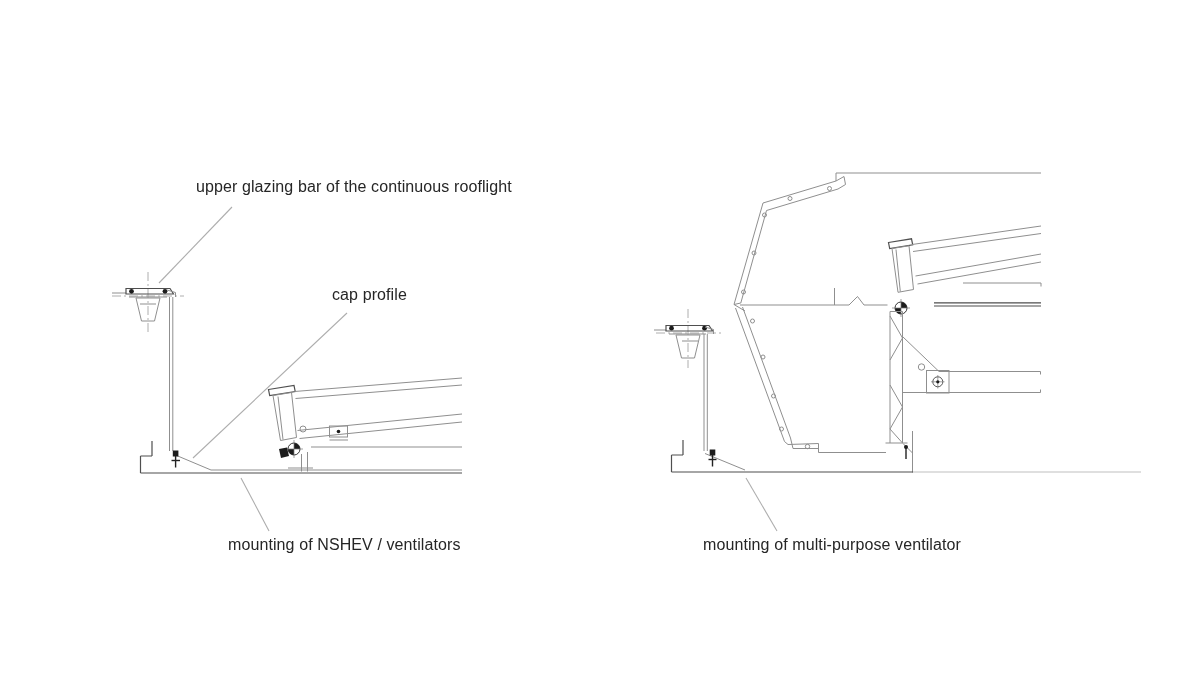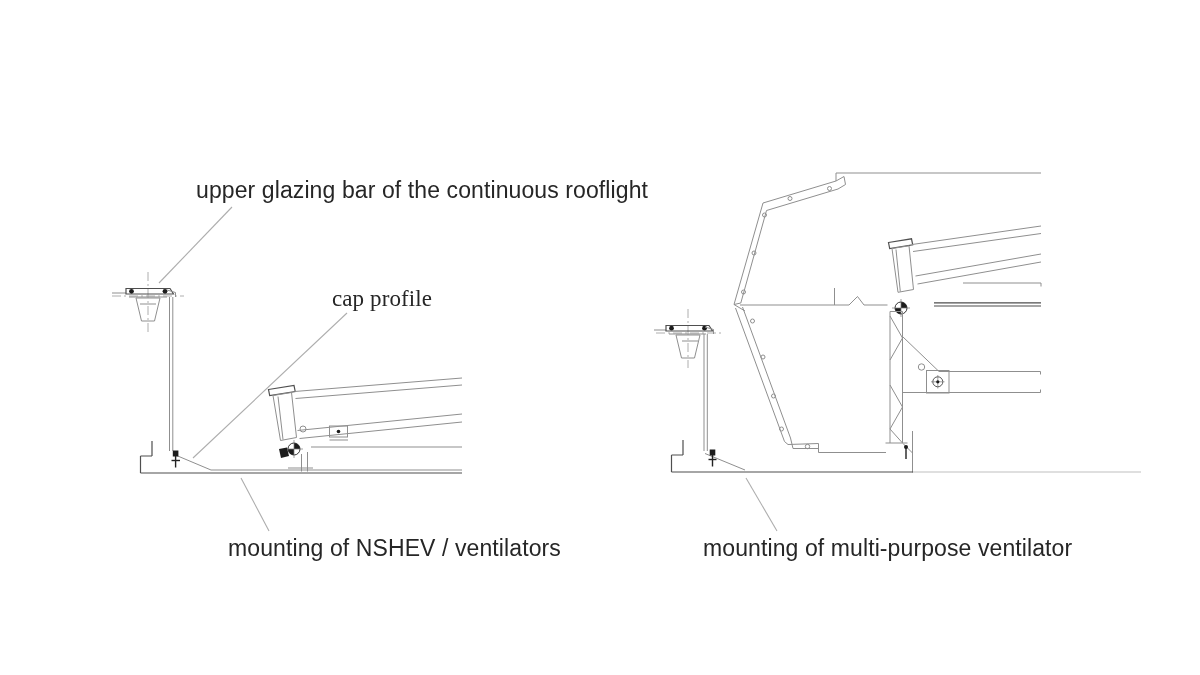--- a/index.html
+++ b/index.html
@@ -16,21 +16,21 @@
   
   .ln   {stroke:var(--line);stroke-width:1;fill:none;}
   .lnd  {stroke:var(--line-dark);stroke-width:1.2;fill:none;}
   .lnl  {stroke:var(--line-light);stroke-width:0.9;fill:none;}
   .cl   {stroke:#9a9a9a;stroke-width:0.8;fill:none;stroke-dasharray:9 3 2 3;}
   .thin {stroke:#7a7a7a;stroke-width:0.7;fill:none;}
   .fd   {fill:var(--fill-dark);stroke:none;}
   .bolt {stroke:#222;stroke-width:1.4;fill:none;}
   .leader{stroke:var(--leader);stroke-width:1.1;fill:none;}
   .diagram-label{
-    position:absolute;white-space:nowrap;font-size:23px;line-height:1.1;
+    position:absolute;white-space:nowrap;font-size:16px;line-height:1.1;
     letter-spacing:0.1px;color:var(--text);
   }
 </style>
 </head>
 <body>
 
 <div id="stage">
 
   <svg id="lineart" width="1200" height="675" viewBox="0 0 1200 675">
 
@@ -213,19 +213,19 @@
     <g>
       <path class="leader" d="M232,207 L159,283"></path>
       <path class="leader" d="M347,313 L193,458"></path>
       <path class="leader" d="M241,478 L269,531"></path>
       <path class="leader" d="M746,478 L777,531"></path>
     </g>
   </svg>
 
   <div class="diagram-label" style="left:196px;top:178px;">upper glazing bar of the continuous rooflight</div>
 
-  <div class="diagram-label" style="left:332px;top:286px;font-family:Liberation Serif, serif;">cap profile</div>
+  <div class="diagram-label" style="left:332px;top:286px;">cap profile</div>
 
   <div class="diagram-label" style="left:703px;top:536px;">mounting of multi-purpose ventilator</div>
 
   <div class="diagram-label" style="left:228px;top:536px;">mounting of NSHEV / ventilators</div>
 
 </div>
 
 </body></html>

